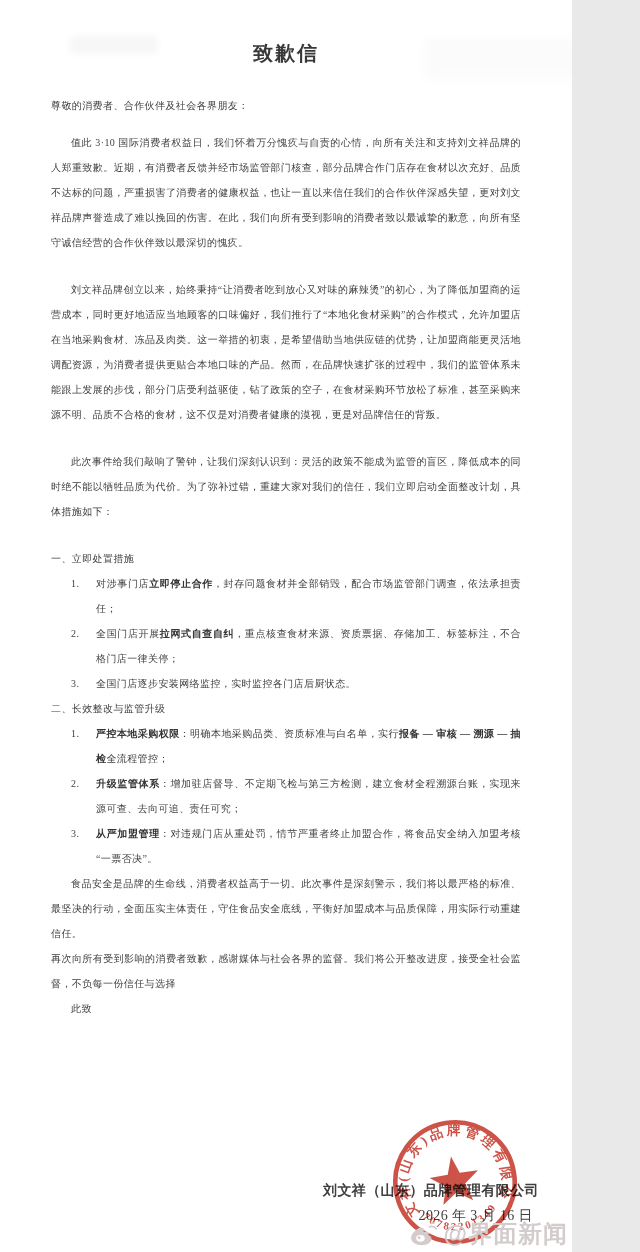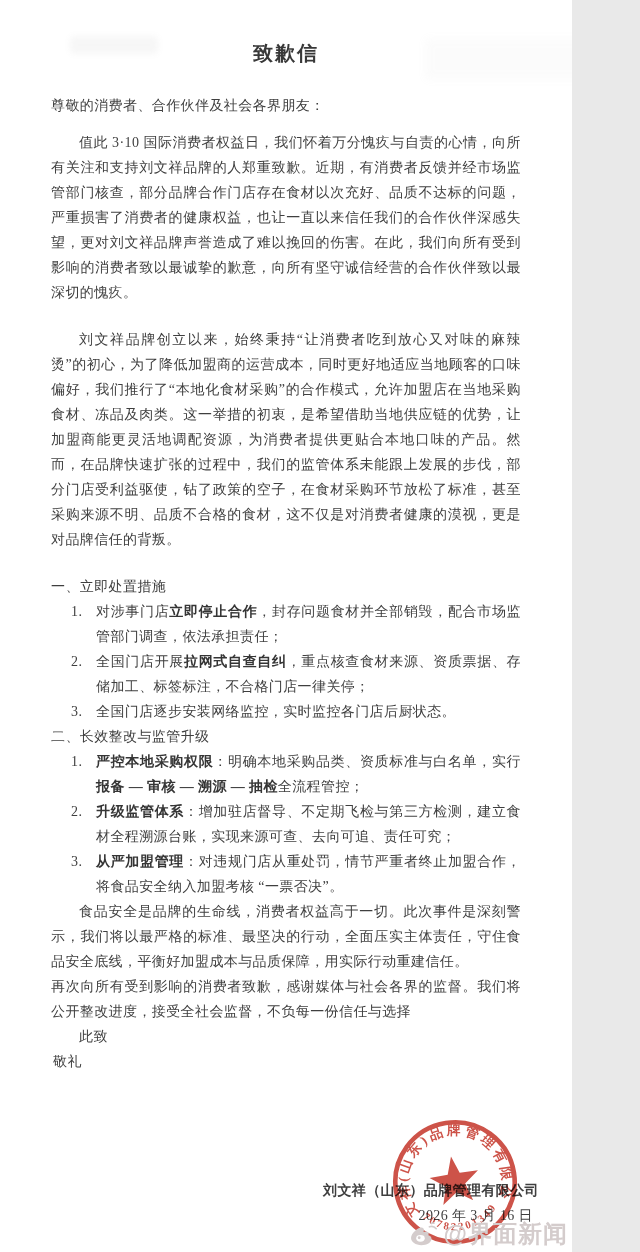--- a/index.html
+++ b/index.html
@@ -30,21 +30,21 @@
   .title{
     text-align:center;
     font-size:20px;line-height:26px;
     font-weight:bold;
     letter-spacing:2px;
     color:#383838;
   }
   .letter{
     margin:27px auto 0;
     width:470px;
-    font-size:14px;
+    font-size:10px;
     line-height:25px;
     letter-spacing:.4px;
     color:var(--ink);
   }
   .salutation{margin:0 0 12px 0;}
   .para{margin:0;text-align:justify;}
   .para.ind{text-indent:2em;}
   .gap{margin-top:22px;}
   .h{margin:0;}
   .h.gap{margin-top:22px;}
@@ -88,20 +88,21 @@
   <div class="smudge a"></div>
   <div class="smudge b"></div>
 
   <div class="title">致歉信</div>
 
   <div class="letter">
     <p class="salutation">尊敬的消费者、合作伙伴及社会各界朋友：</p>
     <div>
         <p class="para ind"><span>值此 3·10 国际消费者权益日，我们怀着万分愧疚与自责的心情，向所有关注和支持刘文祥品牌的人郑重致歉。近期，有消费者反馈并经市场监管部门核查，部分品牌合作门店存在食材以次充好、品质不达标的问题，严重损害了消费者的健康权益，也让一直以来信任我们的合作伙伴深感失望，更对刘文祥品牌声誉造成了难以挽回的伤害。在此，我们向所有受到影响的消费者致以最诚挚的歉意，向所有坚守诚信经营的合作伙伴致以最深切的愧疚。</span></p>
         <p class="para ind gap"><span>刘文祥品牌创立以来，始终秉持“让消费者吃到放心又对味的麻辣烫”的初心，为了降低加盟商的运营成本，同时更好地适应当地顾客的口味偏好，我们推行了“本地化食材采购”的合作模式，允许加盟店在当地采购食材、冻品及肉类。这一举措的初衷，是希望借助当地供应链的优势，让加盟商能更灵活地调配资源，为消费者提供更贴合本地口味的产品。然而，在品牌快速扩张的过程中，我们的监管体系未能跟上发展的步伐，部分门店受利益驱使，钻了政策的空子，在食材采购环节放松了标准，甚至采购来源不明、品质不合格的食材，这不仅是对消费者健康的漠视，更是对品牌信任的背叛。</span></p>
+        <p class="para ind gap"><span>此次事件给我们敲响了警钟，让我们深刻认识到：灵活的政策不能成为监管的盲区，降低成本的同时绝不能以牺牲品质为代价。为了弥补过错，重建大家对我们的信任，我们立即启动全面整改计划，具体措施如下：</span></p>
         <div class="h gap">一、立即处置措施</div>
         <div class="li">
           <span class="num">1.</span>
           <span class="litext"><span>对涉事门店</span><b>立即停止合作</b><span>，封存问题食材并全部销毁，配合市场监管部门调查，依法承担责任；</span></span>
         </div>
         <div class="li">
           <span class="num">2.</span>
           <span class="litext"><span>全国门店开展</span><b>拉网式自查自纠</b><span>，重点核查食材来源、资质票据、存储加工、标签标注，不合格门店一律关停；</span></span>
         </div>
         <div class="li">
@@ -118,21 +119,20 @@
           <span class="litext"><b>升级监管体系</b><span>：增加驻店督导、不定期飞检与第三方检测，建立食材全程溯源台账，实现来源可查、去向可追、责任可究；</span></span>
         </div>
         <div class="li">
           <span class="num">3.</span>
           <span class="litext"><b>从严加盟管理</b><span>：对违规门店从重处罚，情节严重者终止加盟合作，将食品安全纳入加盟考核 “一票否决”。</span></span>
         </div>
         <p class="para ind"><span>食品安全是品牌的生命线，消费者权益高于一切。此次事件是深刻警示，我们将以最严格的标准、最坚决的行动，全面压实主体责任，守住食品安全底线，平衡好加盟成本与品质保障，用实际行动重建信任。</span></p>
         <p class="para"><span>再次向所有受到影响的消费者致歉，感谢媒体与社会各界的监督。我们将公开整改进度，接受全社会监督，不负每一份信任与选择</span></p>
       </div>
     <p class="closing1">此致</p>
-    <p class="closing2">敬礼</p>
   </div>
 
   <div class="sigblock">
     <div class="sigcompany">刘文祥（山东）品牌管理有限公司</div>
     <div class="sigdate">2026 年 3 月 16 日</div>
   </div>
 
   <svg class="stamp" viewBox="0 0 140 140">
     <defs>
       <path id="arcTop" d="M 30.2,93 A 46,46 0 1 1 109.8,93" fill="none"></path>

